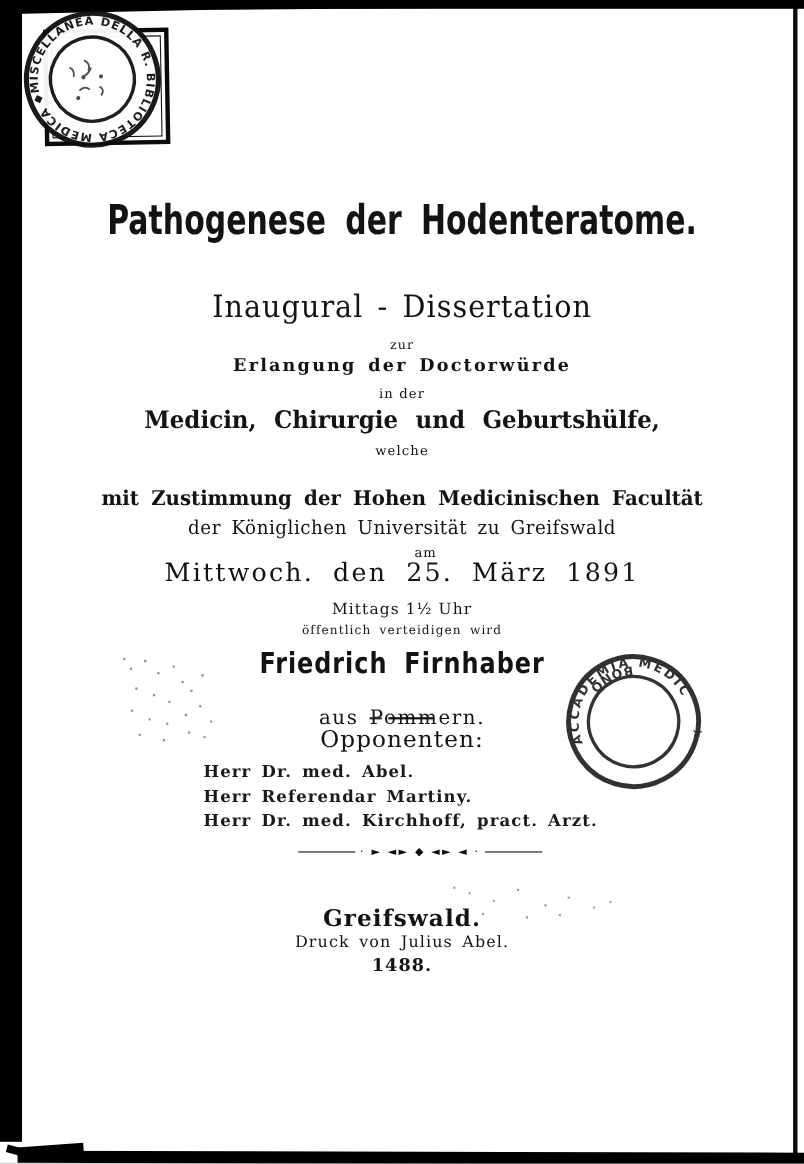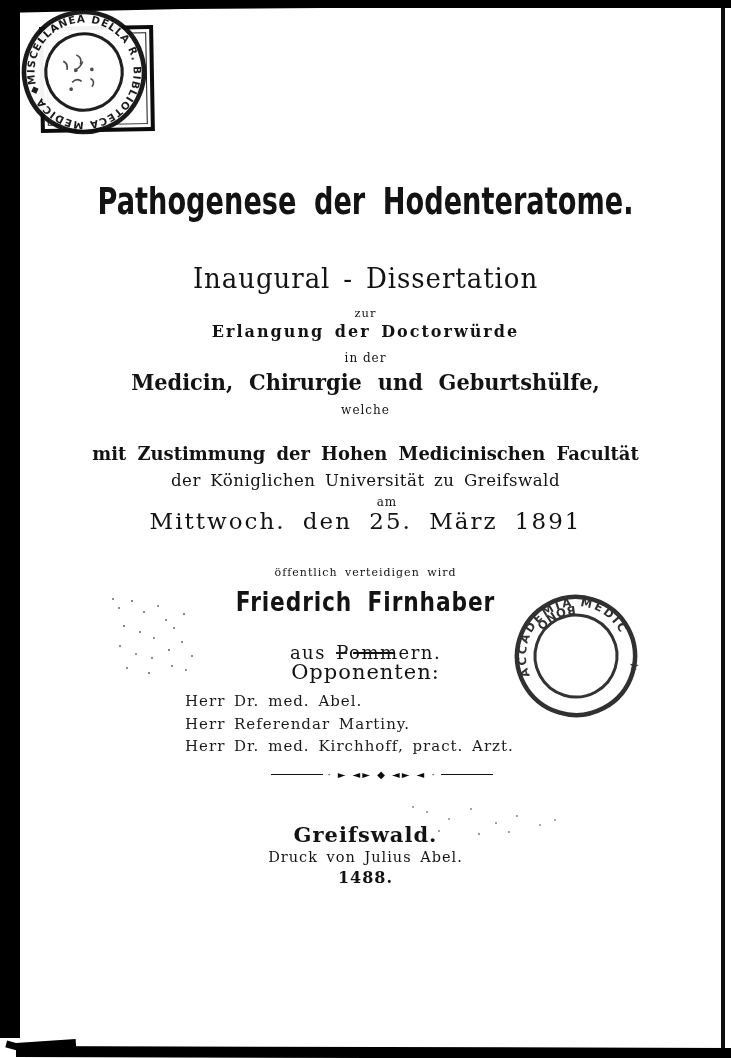--- a/index.html
+++ b/index.html
@@ -41,21 +41,21 @@
   .university{top:470px;font-size:17.5px;word-spacing:4px;letter-spacing:.5px;transform:scaleX(.95);}
   .am{top:495px;font-size:12px;letter-spacing:1px;padding-left:43px;}
   .date{top:508px;font-size:23px;letter-spacing:2px;word-spacing:8px;}
   .time{top:546px;font-size:14px;letter-spacing:1px;}
   .defense{top:566px;font-size:11px;letter-spacing:1px;word-spacing:3px;}
   .author{top:588px;font-family:"DejaVu Sans",sans-serif;font-weight:700;font-size:25px;
     letter-spacing:1px;word-spacing:8px;transform:scale(.87,1.05);}
   .origin{top:642px;font-size:18px;letter-spacing:1.5px;word-spacing:3px;}
   .opp-head{top:660px;font-size:21px;letter-spacing:1px;}
   .opponents{position:absolute;left:185px;top:690px;z-index:3;font-size:15px;
-    letter-spacing:1px;word-spacing:3px;line-height:22.5px;color:#1a1a1a;}
+    letter-spacing:1px;word-spacing:3px;line-height:22.5px;color:#1a1a1a;font-weight:bold;}
   .opponents div{white-space:nowrap;}
   .place{top:822px;font-weight:700;font-size:21px;letter-spacing:1px;}
   .printer{top:849px;font-size:14.5px;letter-spacing:1px;word-spacing:3px;}
   .year{top:868px;font-weight:700;font-size:16px;letter-spacing:1px;}
   
   .small-rule{position:absolute;left:336px;top:652px;width:70px;display:flex;align-items:center;z-index:3;}
   .small-rule .seg1{width:11px;height:2px;background:#222;margin-right:6px;}
   .small-rule .seg2{width:42px;height:2px;background:#111;}
   .divider{position:absolute;left:271px;top:769px;width:222px;display:flex;align-items:center;z-index:3;}
   .divider .hline{flex:1;height:1.8px;background:#111;}
@@ -127,20 +127,21 @@
   <div class="ln typehead">Inaugural - Dissertation</div>
   <div class="ln tiny zur">zur</div>
   <div class="ln purpose">Erlangung der Doctorwürde</div>
   <div class="ln inder">in der</div>
   <div class="ln faculty">Medicin, Chirurgie und Geburtshülfe,</div>
   <div class="ln welche">welche</div>
   <div class="ln approval">mit Zustimmung der Hohen Medicinischen Facultät</div>
   <div class="ln university">der Königlichen Universität zu Greifswald</div>
   <div class="ln am">am</div>
   <div class="ln date">Mittwoch. den 25. März 1891</div>
+  <div class="ln time">Mittags 1½ Uhr</div>
   <div class="ln defense">öffentlich verteidigen wird</div>
   <div class="ln author">Friedrich Firnhaber</div>
   <div class="ln origin">aus Pommern.</div>
 
   <div class="small-rule">
     <div class="seg1"></div>
     <div class="seg2"></div>
   </div>
 
   <div class="ln opp-head">Opponenten:</div>

